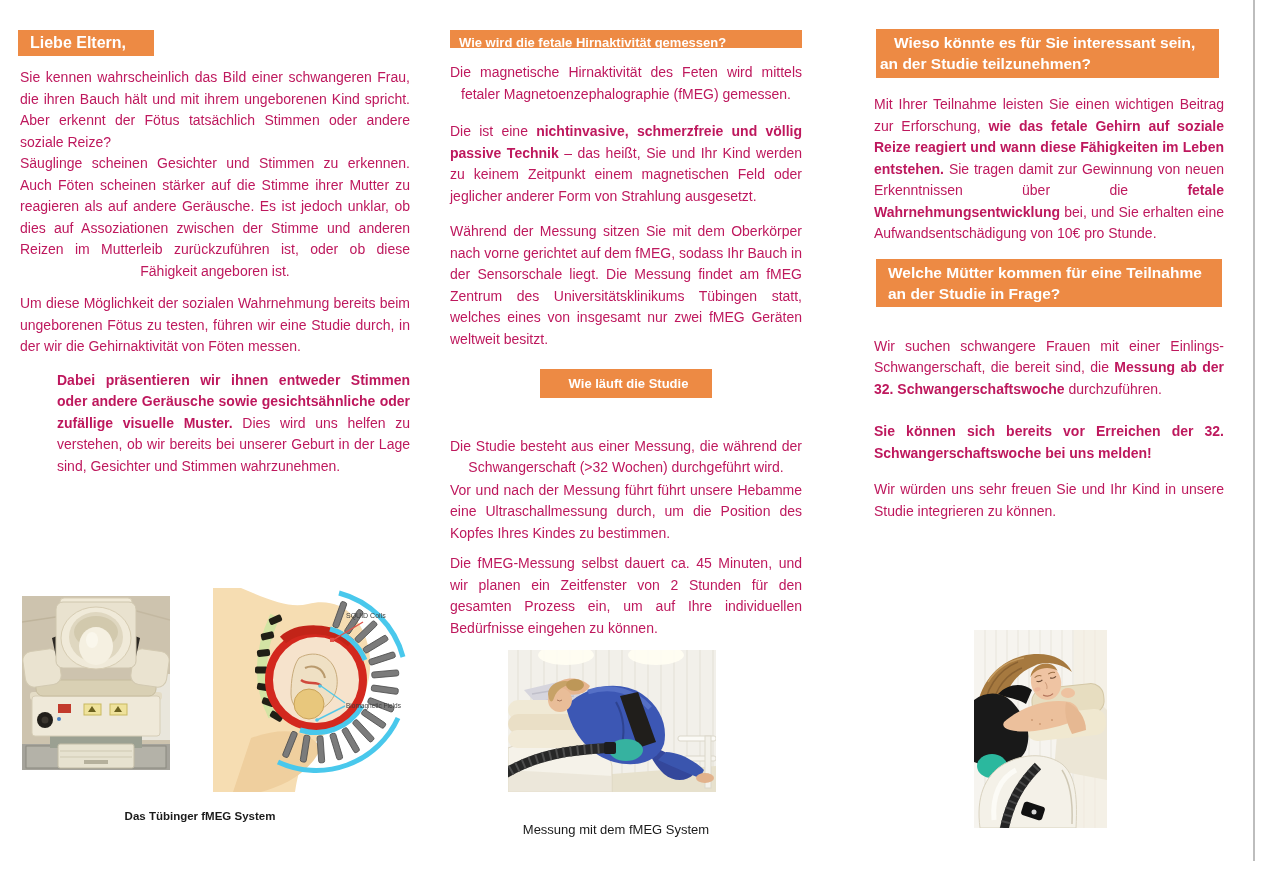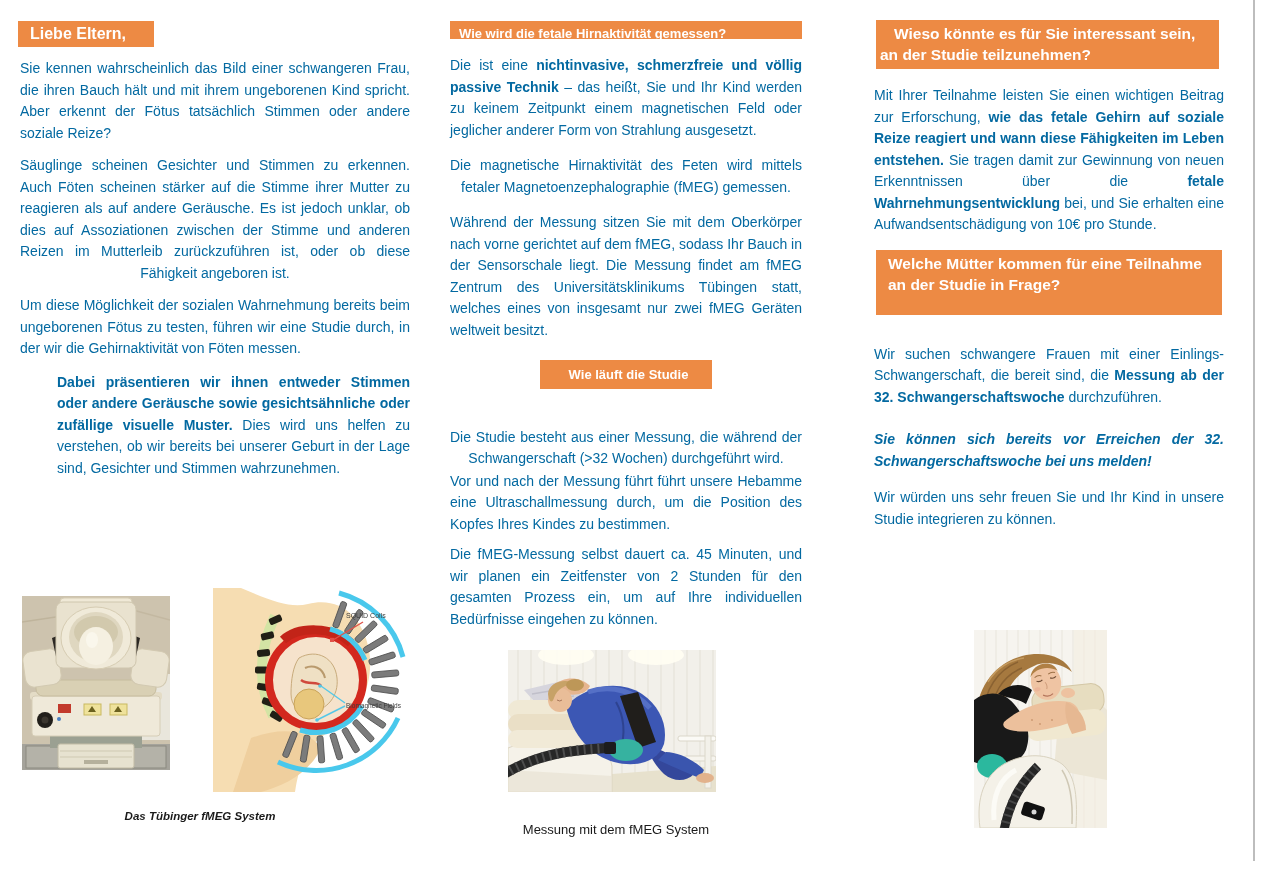--- a/index.html
+++ b/index.html
@@ -2,77 +2,77 @@
 <html style="--accent: #ED8A44; --edge: #bdbdbd;"><head>
 <meta charset="utf-8">
 <style>
   :root { --accent:#ED8A44; --edge:#bdbdbd; }
   html,body { margin:0; padding:0; }
   body {
     width:1261px; height:869px; position:relative; overflow:hidden;
     background:#ffffff; color:#151515;
     font-family:"Liberation Sans", sans-serif;
   }
-  .col { position:absolute; top:0; }
+  .col { position:absolute; top:9px; }
   #col1 { left:20px;  width:390px; }
   #col2 { left:450px; width:352px; }
   #col3 { left:874px; width:350px; }
 
   .body-p {
     margin:0; font-size:14px; line-height:21.5px;
-    text-align:justify; color:#0369a1;
+    text-align:justify; color:#be185d;
   }
   .body-p b, .body-p .run-b { font-weight:700; }
   .center-last { text-align-last:center; }
 
   .h-box { background:var(--accent); color:#fff; font-weight:700; box-sizing:border-box; }
 
   #c1-h  { width:136px; height:26px; line-height:26px; padding-left:12px; font-size:16px; margin:21px 0 0 -2px; white-space:nowrap; overflow:hidden; }
   #c2-h  { width:352px; height:18px; line-height:26px; padding-left:9px;  font-size:13px; margin:21px 0 0 0;  white-space:nowrap; overflow:hidden; }
   #c2-h2-wrap { margin-top:8px; text-align:center; }
   #c2-h2 { display:inline-block; width:172px; height:29px; line-height:29px; font-size:13px; padding-left:5px; text-align:center; white-space:nowrap; overflow:hidden; }
   #c3-h1 { margin:20px 0 0 2px; width:343px; padding:3px 6px 4px 4px;  font-size:15.5px; line-height:21px; text-indent:14px; }
-  #c3-h2 { margin:14px 0 0 2px; width:346px; padding:3px 6px 20px 12px; font-size:15.5px; line-height:21px; }
+  #c3-h2 { margin:14px 0 0 2px; width:346px; padding:3px 6px 3px 12px; font-size:15.5px; line-height:21px; }
 
   
-  #c1-p1 { margin-top:11px; } #c1-p2 { margin-top:11px; } #c1-p3 { margin-top:11px; } #c1-p4 { margin-top:12px;margin-left:37px; }
+  #c1-p1 { margin-top:11px; } #c1-p2 { } #c1-p3 { margin-top:11px; } #c1-p4 { margin-top:12px;margin-left:37px; }
   #c2-p1 { margin-top:14px; } #c2-p2 { margin-top:16px; } #c2-p3 { margin-top:14px; }
   #c2-p4 { margin-top:23px; } #c2-p5 { margin-top:1px; }  #c2-p6 { margin-top:9px; }
-  #c3-p1 { margin-top:16px; } #c3-p2 { margin-top:29px; } #c3-p3 { margin-top:21px;font-style:italic; } #c3-p4 { margin-top:15px; }
+  #c3-p1 { margin-top:16px; } #c3-p2 { margin-top:29px; } #c3-p3 { margin-top:21px; } #c3-p4 { margin-top:15px; }
 
   figure { margin:0; padding:0; position:absolute; }
   #fig-machine { left:22px;  top:596px; width:148px; height:174px; }
   #fig-diagram { left:213px; top:588px; width:198px; height:204px; }
   #fig-measure { left:508px; top:650px; width:208px; height:142px; }
   #fig-closeup { left:974px; top:630px; width:133px; height:198px; }
   figure svg { display:block; }
 
   .caption { position:absolute; text-align:center; color:#1a1a1a; }
-  #cap1 { left:10px;  top:810px; width:380px; font-style:italic; font-weight:600; font-size:11.5px; }
+  #cap1 { left:10px;  top:810px; width:380px; font-weight:600; font-size:11.5px; }
   #cap2 { left:440px; top:822px; width:352px; font-size:13px; }
 
   #page-edge { position:absolute; left:1253px; top:0; width:2px; height:861px; background:var(--edge); }
 
   svg text { font-family:"Liberation Sans", sans-serif; }
 </style>
 </head>
 <body>
 
 <section class="col" id="col1">
   <h2 class="h-box" id="c1-h">Liebe Eltern,</h2>
   <p class="body-p" id="c1-p1">Sie kennen wahrscheinlich das Bild einer schwangeren Frau, die ihren Bauch hält und mit ihrem ungeborenen Kind spricht. Aber erkennt der Fötus tatsächlich Stimmen oder andere soziale Reize?</p>
   <p class="body-p center-last" id="c1-p2">Säuglinge scheinen Gesichter und Stimmen zu erkennen. Auch Föten scheinen stärker auf die Stimme ihrer Mutter zu reagieren als auf andere Geräusche. Es ist jedoch unklar, ob dies auf Assoziationen zwischen der Stimme und anderen Reizen im Mutterleib zurückzuführen ist, oder ob diese Fähigkeit angeboren ist.</p>
   <p class="body-p" id="c1-p3">Um diese Möglichkeit der sozialen Wahrnehmung bereits beim ungeborenen Fötus zu testen, führen wir eine Studie durch, in der wir die Gehirnaktivität von Föten messen.</p>
   <p class="body-p" id="c1-p4"><span class="run-b">Dabei präsentieren wir ihnen entweder Stimmen oder andere Geräusche sowie gesichtsähnliche oder zufällige visuelle Muster.</span><span> Dies wird uns helfen zu verstehen, ob wir bereits bei unserer Geburt in der Lage sind, Gesichter und Stimmen wahrzunehmen.</span></p>
 </section>
 
 <section class="col" id="col2">
   <h2 class="h-box" id="c2-h">Wie wird die fetale Hirnaktivität gemessen?</h2>
+  <p class="body-p center-last" id="c2-p1">Die magnetische Hirnaktivität des Feten wird mittels fetaler Magnetoenzephalographie (fMEG) gemessen.</p>
   <p class="body-p" id="c2-p2"><span>Die ist eine </span><span class="run-b">nichtinvasive, schmerzfreie und völlig passive Technik</span><span> – das heißt, Sie und Ihr Kind werden zu keinem Zeitpunkt einem magnetischen Feld oder jeglicher anderer Form von Strahlung ausgesetzt.</span></p>
-  <p class="body-p center-last" id="c2-p1">Die magnetische Hirnaktivität des Feten wird mittels fetaler Magnetoenzephalographie (fMEG) gemessen.</p>
   <p class="body-p" id="c2-p3">Während der Messung sitzen Sie mit dem Oberkörper nach vorne gerichtet auf dem fMEG, sodass Ihr Bauch in der Sensorschale liegt. Die Messung findet am fMEG Zentrum des Universitätsklinikums Tübingen statt, welches eines von insgesamt nur zwei fMEG Geräten weltweit besitzt.</p>
   <div id="c2-h2-wrap">
     <h2 class="h-box" id="c2-h2">Wie läuft die Studie</h2>
   </div>
   <p class="body-p center-last" id="c2-p4">Die Studie besteht aus einer Messung, die während der Schwangerschaft (&gt;32 Wochen) durchgeführt wird.</p>
   <p class="body-p" id="c2-p5">Vor und nach der Messung führt führt unsere Hebamme eine Ultraschallmessung durch, um die Position des Kopfes Ihres Kindes zu bestimmen.</p>
   <p class="body-p" id="c2-p6">Die fMEG-Messung selbst dauert ca. 45 Minuten, und wir planen ein Zeitfenster von 2 Stunden für den gesamten Prozess ein, um auf Ihre individuellen Bedürfnisse eingehen zu können.</p>
 </section>
 
 <section class="col" id="col3">

